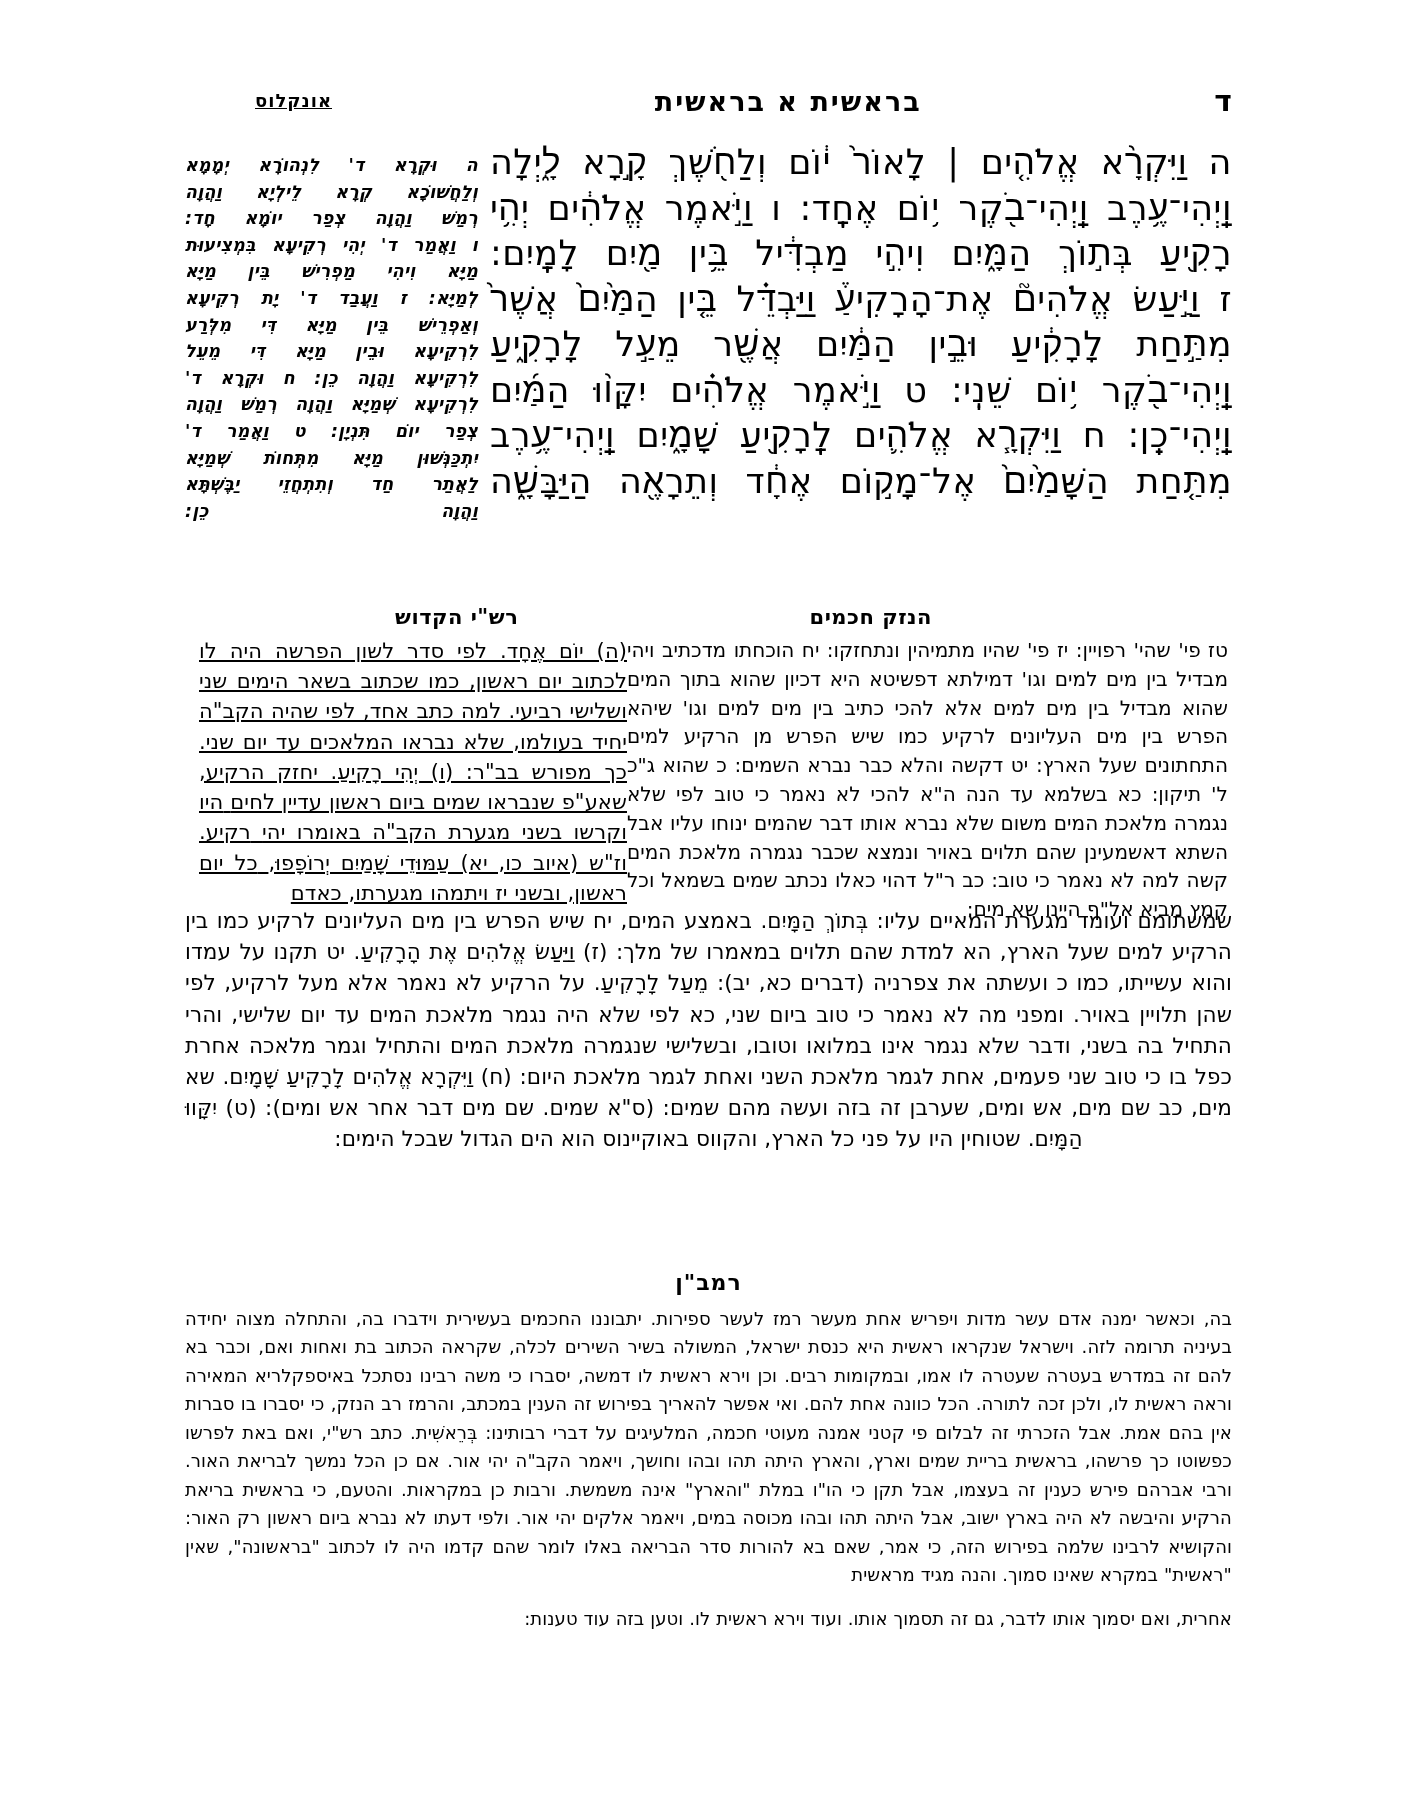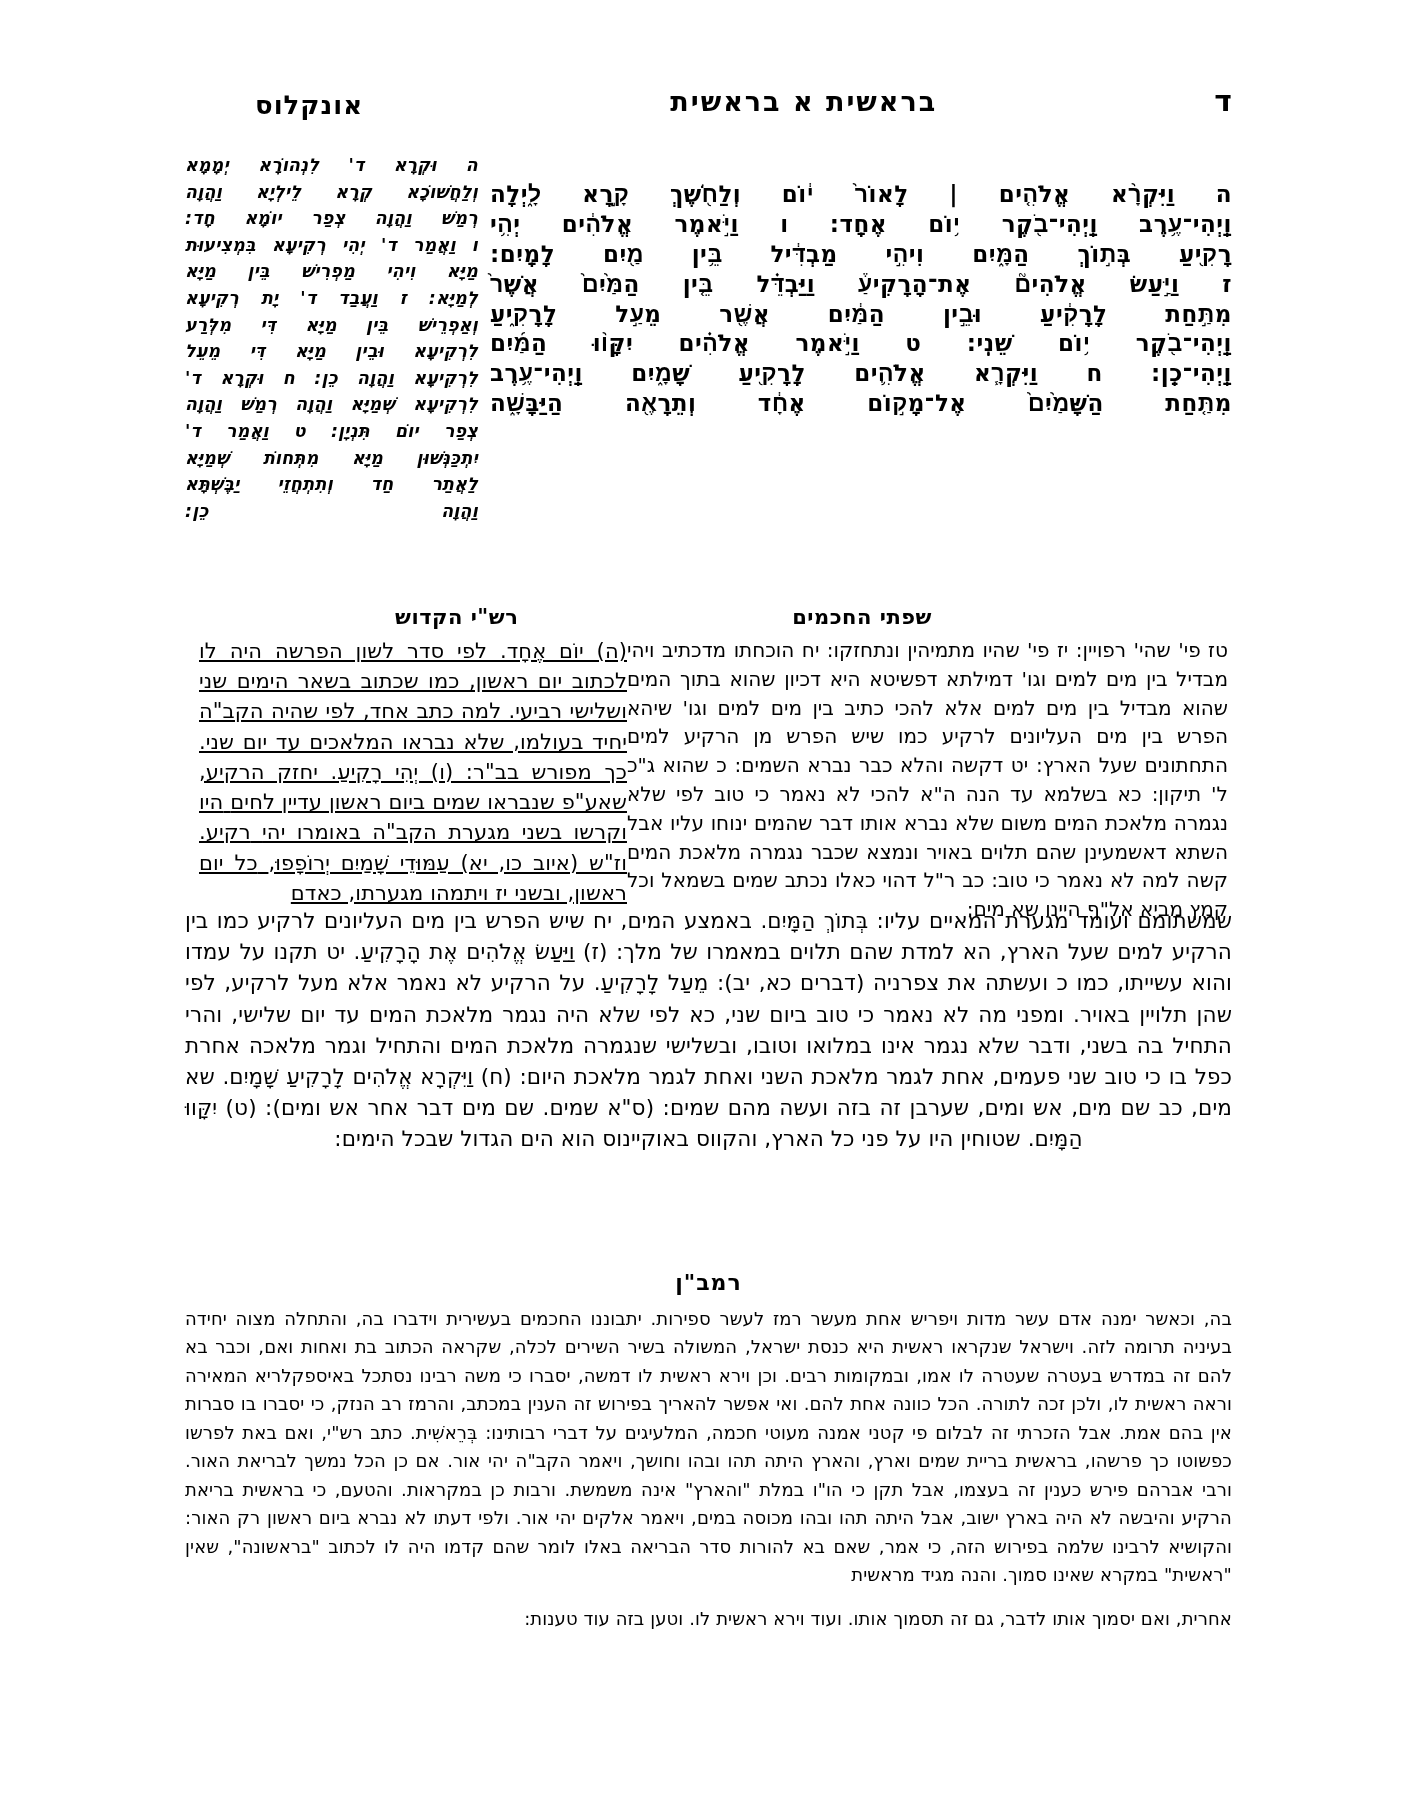--- a/index.html
+++ b/index.html
@@ -41,49 +41,49 @@
     line-height: 1;
     letter-spacing: 0;
   }
   .rh-center {
     font-size: 27px;
     font-weight: 700;
     letter-spacing: 2px;
     margin-right: -30px;
   }
   .rh-left {
-    font-size: 26px;
+    font-size: 18px;
     font-weight: 700;
     letter-spacing: 1px;
     padding-top: 4px;
+    text-decoration: underline;
   }
 
   
   .top-block {
     position: absolute;
     top: 140px;
     right: 185px;
     left: 185px;
     display: flex;
     flex-direction: row;
     direction: rtl;
     align-items: flex-start;
   }
   .torah-col {
     width: 742px;
     flex: 0 0 742px;
     text-align: justify;
     text-align-last: justify;
-    font-size: 23px;
-    font-weight: 700;
+    font-size: 35px;
+    font-weight: 400;
     line-height: 1.30;
     letter-spacing: 0.5px;
     word-spacing: 3px;
     padding-left: 6px;
-    margin-top: 40px;
   }
   .torah-line {
     display: block;
     text-align: justify;
     text-align-last: justify;
     white-space: nowrap;
   }
 
   .onkelos-col {
     flex: 1 1 auto;
@@ -230,21 +230,21 @@
       <span class="oline">לִרְקִיעָא וַהֲוָה כֵן: ח וּקְרָא ד'</span>
       <span class="oline">לִרְקִיעָא שְׁמַיָּא וַהֲוָה רְמַשׁ וַהֲוָה</span>
       <span class="oline">צְפַר יוֹם תִּנְיָן: ט וַאֲמַר ד'</span>
       <span class="oline">יִתְכַּנְּשׁוּן מַיָּא מִתְּחוֹת שְׁמַיָּא</span>
       <span class="oline">לַאֲתַר חַד וְתִתְחֲזֵי יַבֶּשְׁתָּא</span>
       <span class="oline">וַהֲוָה כֵן:</span>
     </div>
   </div>
 
   <div class="comm-headers">
-    <div class="hdr hdr-sc">שפתי החכמים</div>
+    <div class="hdr hdr-sc">הנזק חכמים</div>
     <div class="hdr hdr-rashi">רש"י הקדוש</div>
   </div>
 
   <div class="comm-zone">
     <div class="sc-col">
       <span class="oline">טז פי' שהי' רפויין: יז פי' שהיו מתמיהין ונתחזקו: יח הוכחתו</span>
       <span class="oline">מדכתיב ויהי מבדיל בין מים למים וגו' דמילתא דפשיטא היא</span>
       <span class="oline">דכיון שהוא בתוך המים שהוא מבדיל בין מים למים אלא להכי</span>
       <span class="oline">כתיב בין מים למים וגו' שיהא הפרש בין מים העליונים לרקיע</span>
       <span class="oline">כמו שיש הפרש מן הרקיע למים התחתונים שעל הארץ:</span>

